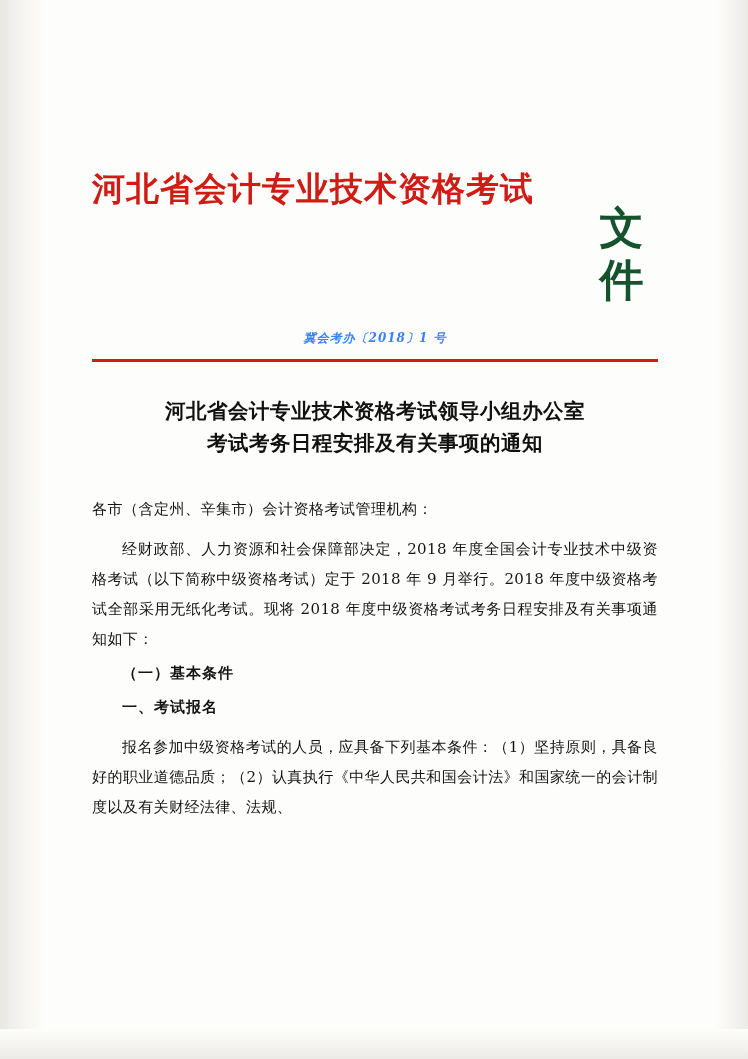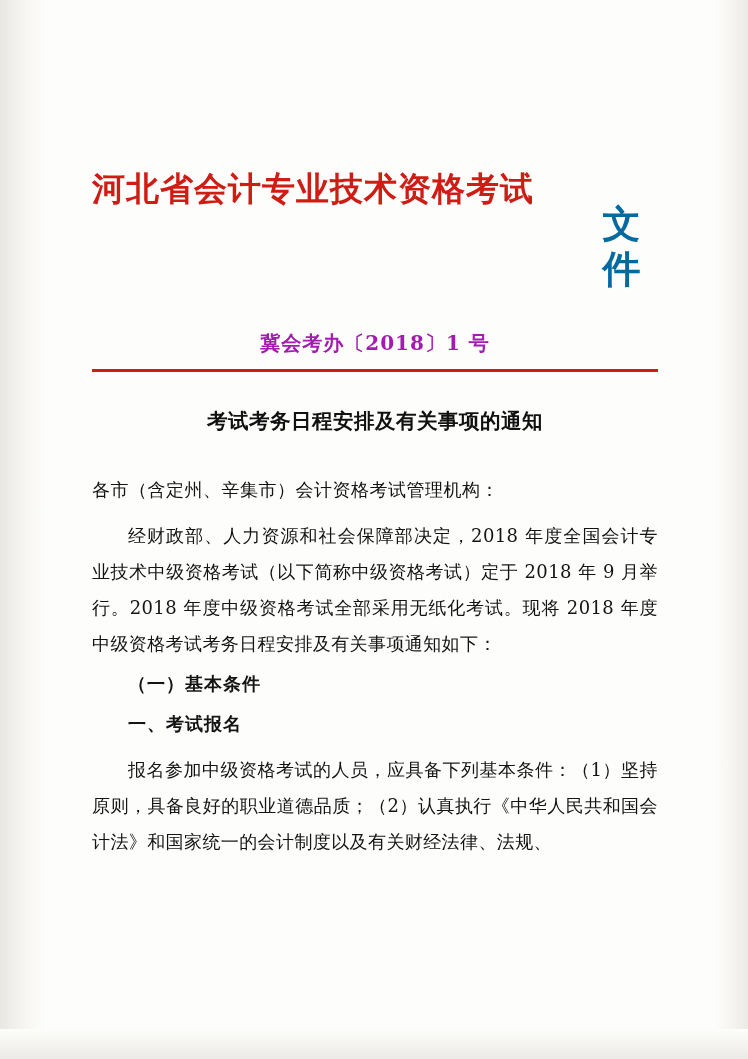--- a/index.html
+++ b/index.html
@@ -74,37 +74,38 @@
   .lh-line2 {
     position: absolute;
     left: 0;
     top: 55px;
     letter-spacing: 18px;
   }
   .lh-doc {
     position: absolute;
     left: 500px;
     top: 30px;
-    color: #0369a1;
+    color: #14532d;
     font-weight: bold;
-    font-size: 38px;
+    font-size: 44px;
     letter-spacing: 1px;
     line-height: 1.18;
     width: 60px;
     text-align: center;
   }
 
   .doc-number {
     margin-top: 38px;
     text-align: center;
-    font-size: 20px;
+    font-size: 12px;
     font-weight: bold;
-    color: #a21caf;
+    color: #3b82f6;
     letter-spacing: 1px;
     font-family: "DejaVu Serif", "Liberation Serif", serif;
+    font-style: italic;
   }
 
   .red-rule {
     margin-top: 12px;
     height: 3px;
     background: #cf1d16;
     width: 100%;
   }
 
   
@@ -115,21 +116,21 @@
     font-weight: bold;
     color: #111;
     line-height: 1.55;
     letter-spacing: 0.5px;
   }
   .title div { white-space: nowrap; }
 
   
   .body {
     margin-top: 34px;
-    font-size: 18px;
+    font-size: 15px;
     color: #141414;
     line-height: 2.0;
   }
   .salutation {
     letter-spacing: 0.5px;
   }
   .para {
     margin-top: 10px;
     text-indent: 2em;
     text-align: justify;
@@ -156,20 +157,21 @@
     <div class="letterhead">
       <div class="lh-line lh-line1">河北省会计专业技术资格考试</div>
       <div class="lh-doc">文件</div>
     </div>
 
     <div class="doc-number">冀会考办〔2018〕1 号</div>
 
     <div class="red-rule"></div>
 
     <div class="title">
+      <div>河北省会计专业技术资格考试领导小组办公室</div>
       <div>考试考务日程安排及有关事项的通知</div>
     </div>
 
     <div class="body">
       <div class="salutation">各市（含定州、辛集市）会计资格考试管理机构：</div>
 
       <div class="para">经财政部、人力资源和社会保障部决定，2018 年度全国会计专业技术中级资格考试（以下简称中级资格考试）定于 2018 年 9 月举行。2018 年度中级资格考试全部采用无纸化考试。现将 2018 年度中级资格考试考务日程安排及有关事项通知如下：</div>
 
       <div class="heading">（一）基本条件</div>
 

